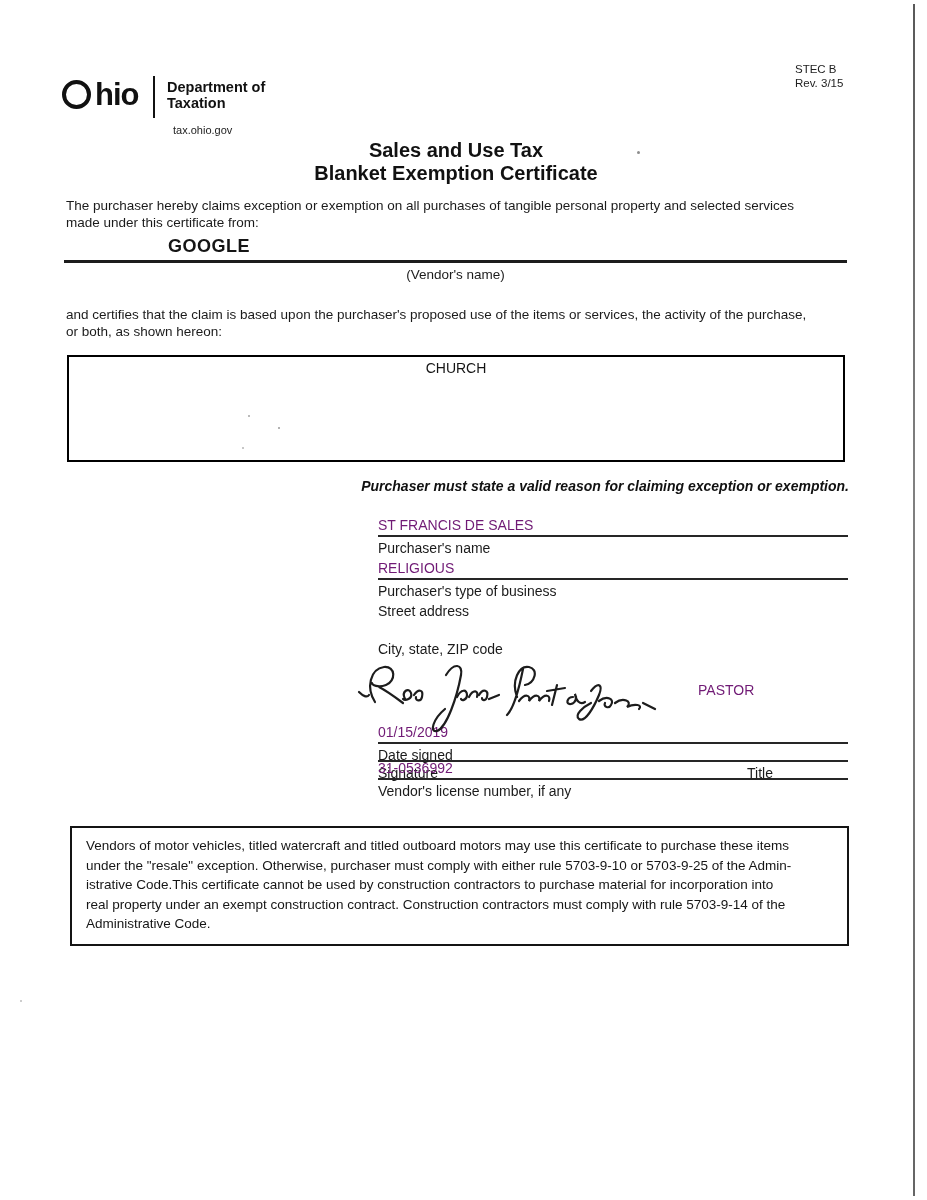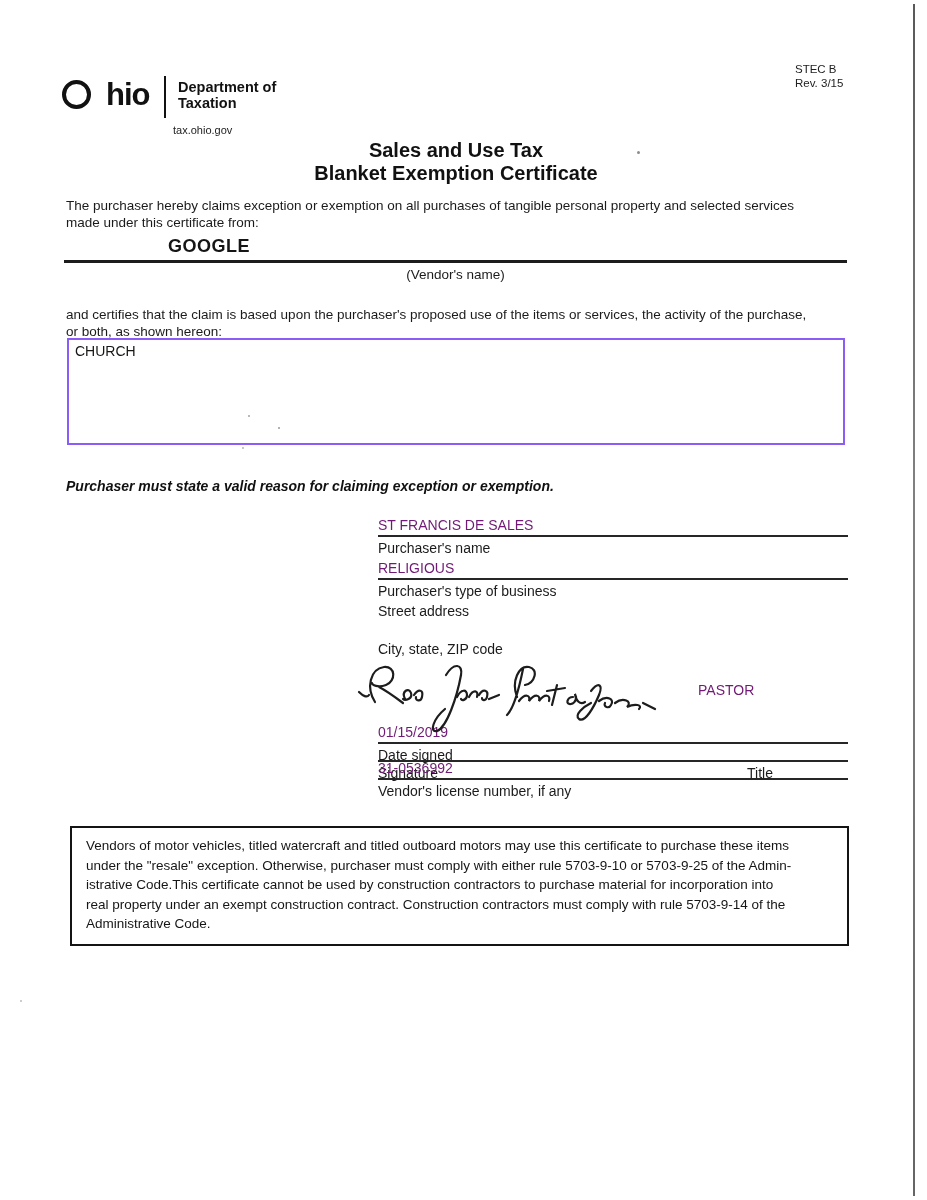--- a/index.html
+++ b/index.html
@@ -13,41 +13,41 @@
 
   
   .edge-line{left:913px; top:4px; width:2px; height:1192px;
     background:linear-gradient(180deg,#3c3c3c 0%,#6a6a6a 40%,#4a4a4a 100%); opacity:.85;}
   .speck{border-radius:50%;}
 
   
   .logo-row{left:62px; top:76px; display:flex; align-items:flex-start;}
   .ohio-mark{display:flex; align-items:center; margin-top:4px;}
   .ohio-o{width:21px; height:21px; border:4.5px solid #111; border-radius:50%; display:inline-block;}
-  .ohio-hio{font-size:31px; font-weight:bold; letter-spacing:-1px; color:#111; line-height:28px; margin-left:15px;}
+  .ohio-hio{font-size:31px; font-weight:bold; letter-spacing:-1px; color:#111; line-height:28px; margin-left:4px;}
   .logo-divider{width:2.5px; height:42px; background:#111; margin:0 12px 0 14px;}
   .dept{font-size:14.5px; font-weight:bold; line-height:16px; color:#111; padding-top:3px;}
   .site{left:173px; top:124px; font-size:11px; color:#222;}
 
   .form-code{left:795px; top:63px; font-size:11.5px; line-height:13.5px; color:#222;}
 
   .doc-title{left:0; top:139px; width:912px; text-align:center;
     font-size:20px; font-weight:bold; line-height:23px; color:#111;}
 
   .para{font-size:13.5px; line-height:16.5px; color:#1b1b1b;}
   .p1{left:66px; top:198px; width:800px;}
   .p2{left:66px; top:307px; width:800px;}
 
   .vendor-value{left:168px; top:236px; font-size:18px; font-weight:600; letter-spacing:.5px; color:#151515;}
   .vendor-line{left:64px; top:260px; width:783px; height:3px; background:#1c1c1c;}
   .vendor-label{left:64px; top:267px; width:783px; text-align:center; font-size:13.5px;}
 
-  .reason-box{left:67px; top:338px; width:774px; height:103px; border:2px solid #8b5cf6;}
+  .reason-box{left:67px; top:355px; width:774px; height:103px; border:2px solid #000000;text-align:center;}
   .reason-value{padding:3px 6px; font-size:14px; color:#151515;}
-  .reason-instruction{left:66px; top:478px; width:783px; text-align:left;
+  .reason-instruction{left:66px; top:478px; width:783px; text-align:right;
     font-size:14px; font-weight:bold; font-style:italic; color:#111;}
 
   
   .field{position:absolute; left:378px; width:470px;}
   .fv{font-size:14px; line-height:20px; white-space:pre; border-bottom:2px solid #262626; color:#701a75;}
   .fl{font-size:14px; line-height:19px; padding-top:2px; color:#1b1b1b;}
   .pastor{position:absolute; left:320px; top:0;}
   .title-label{position:absolute; left:329px; top:2px;margin-left:40px;}
 
   .sig-svg{left:358px; top:656px; width:312px; height:82px; overflow:visible; pointer-events:none;}

